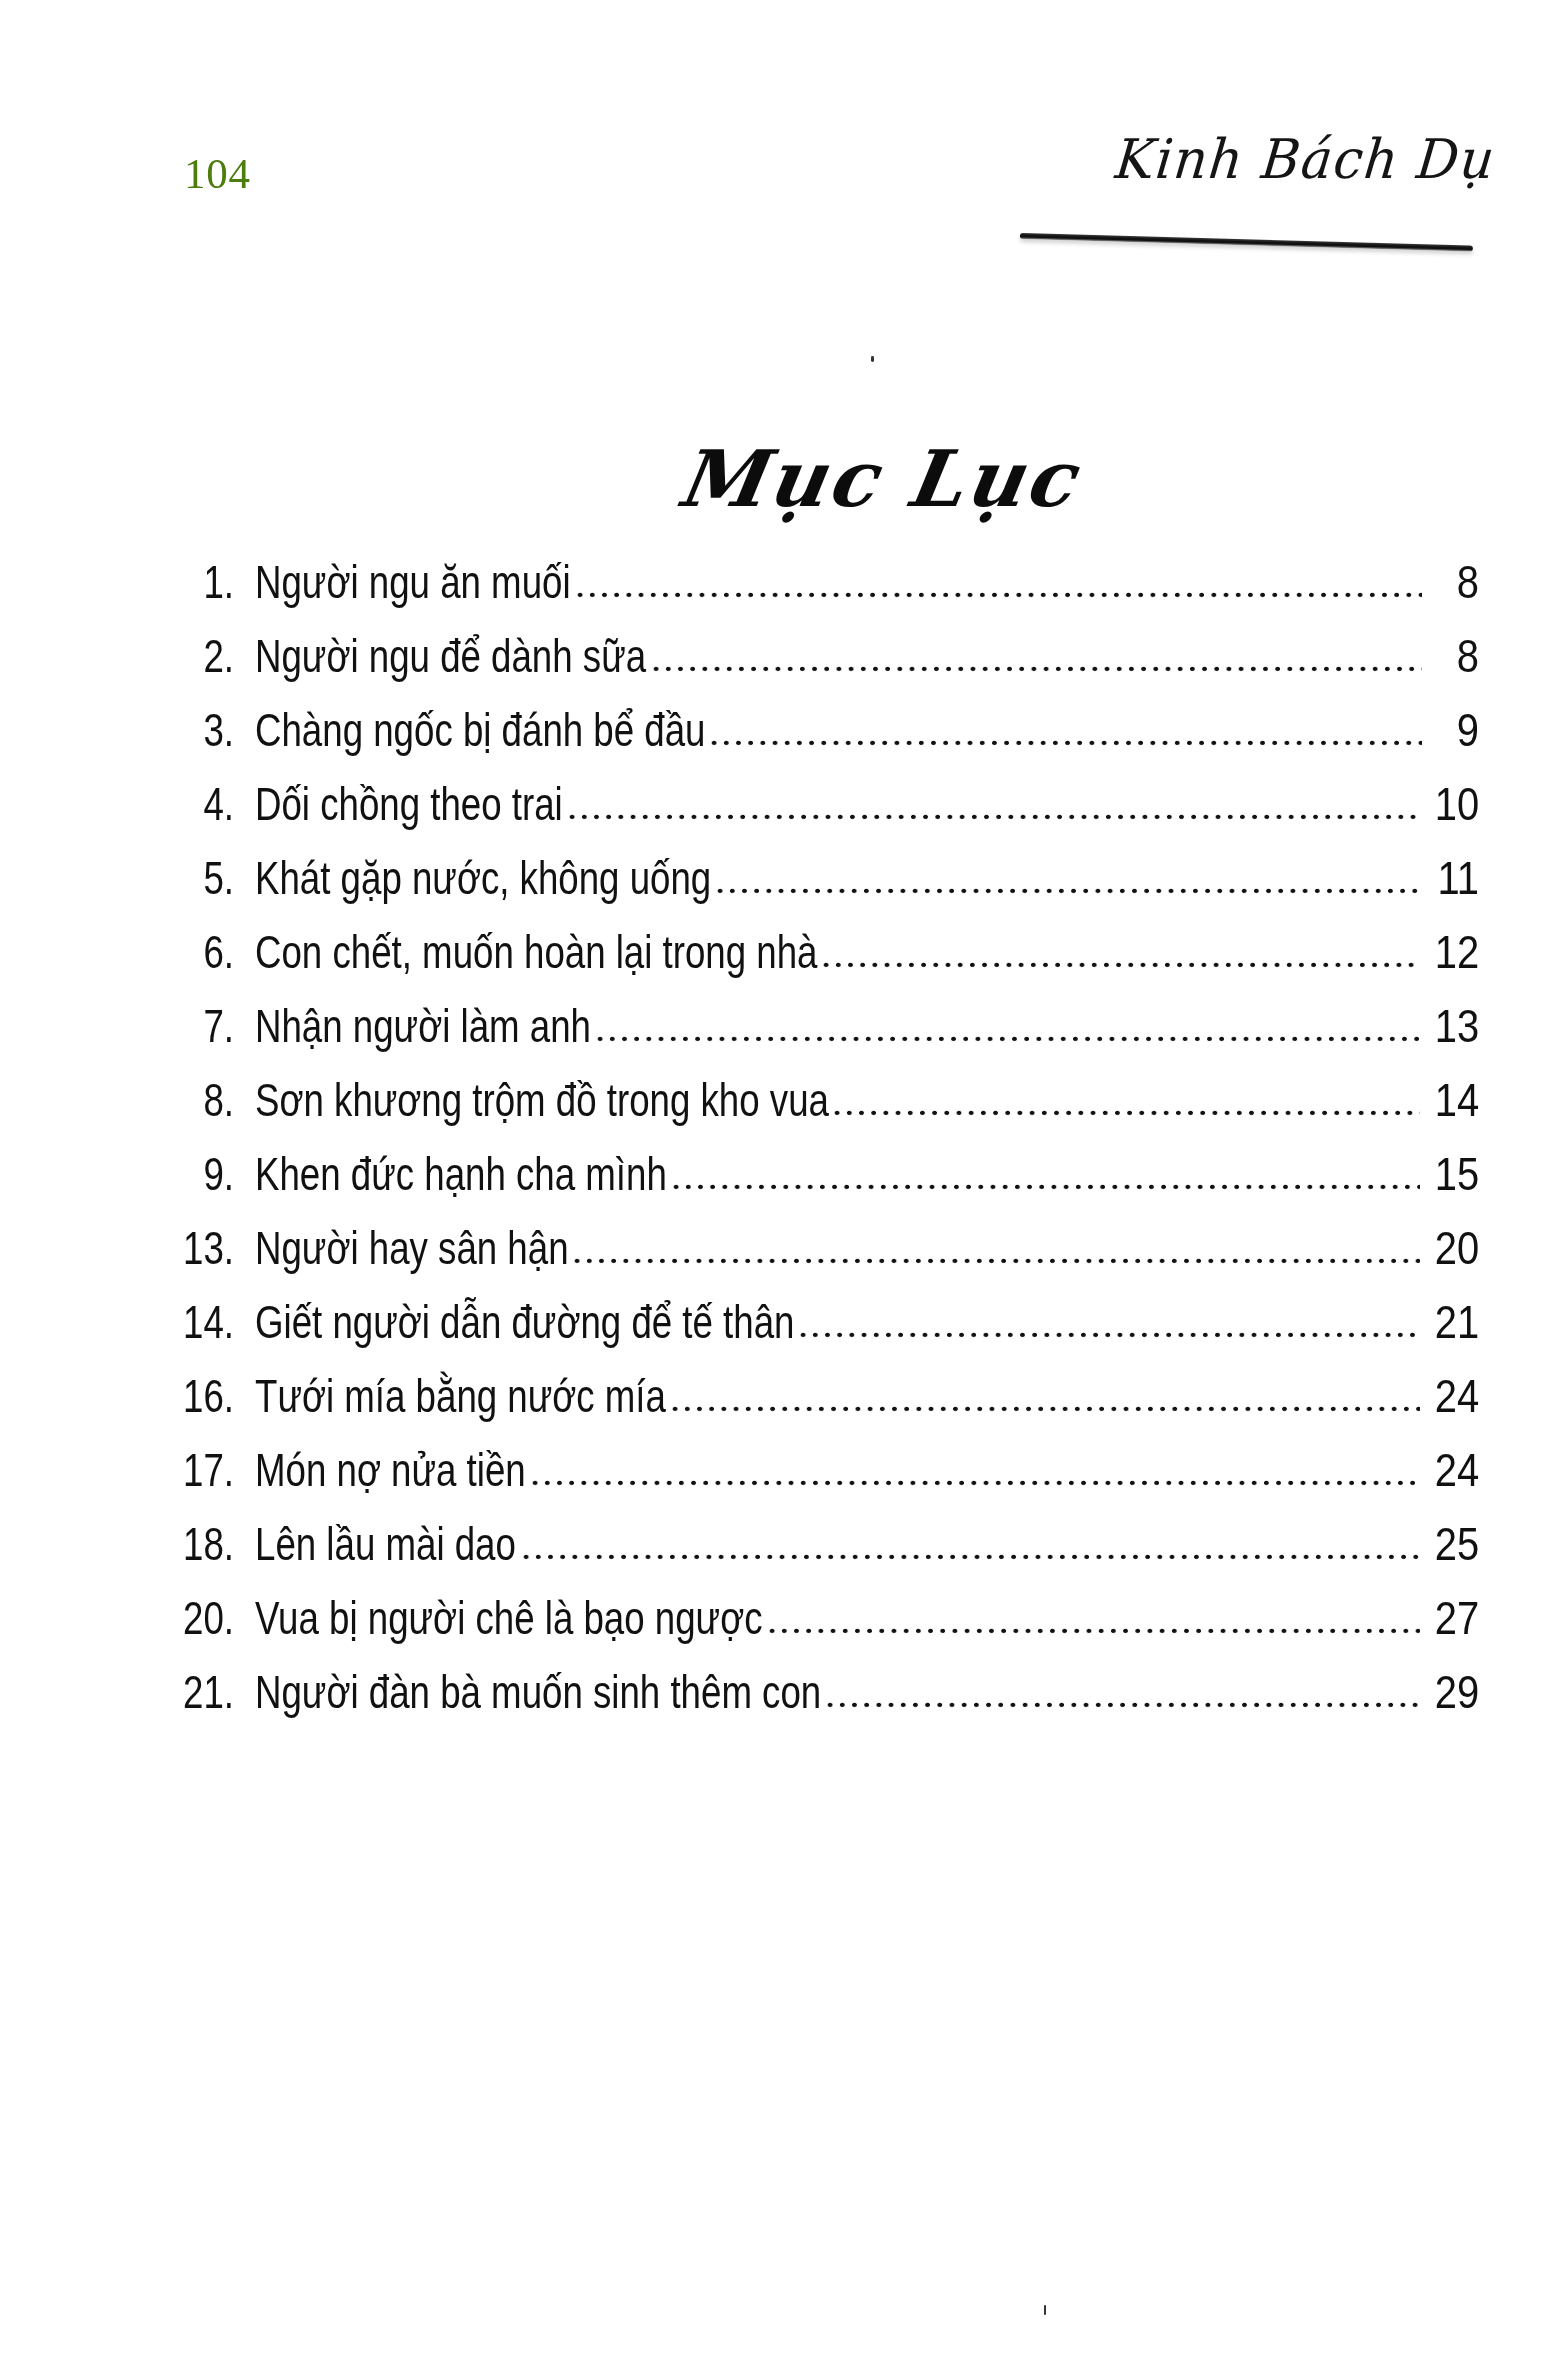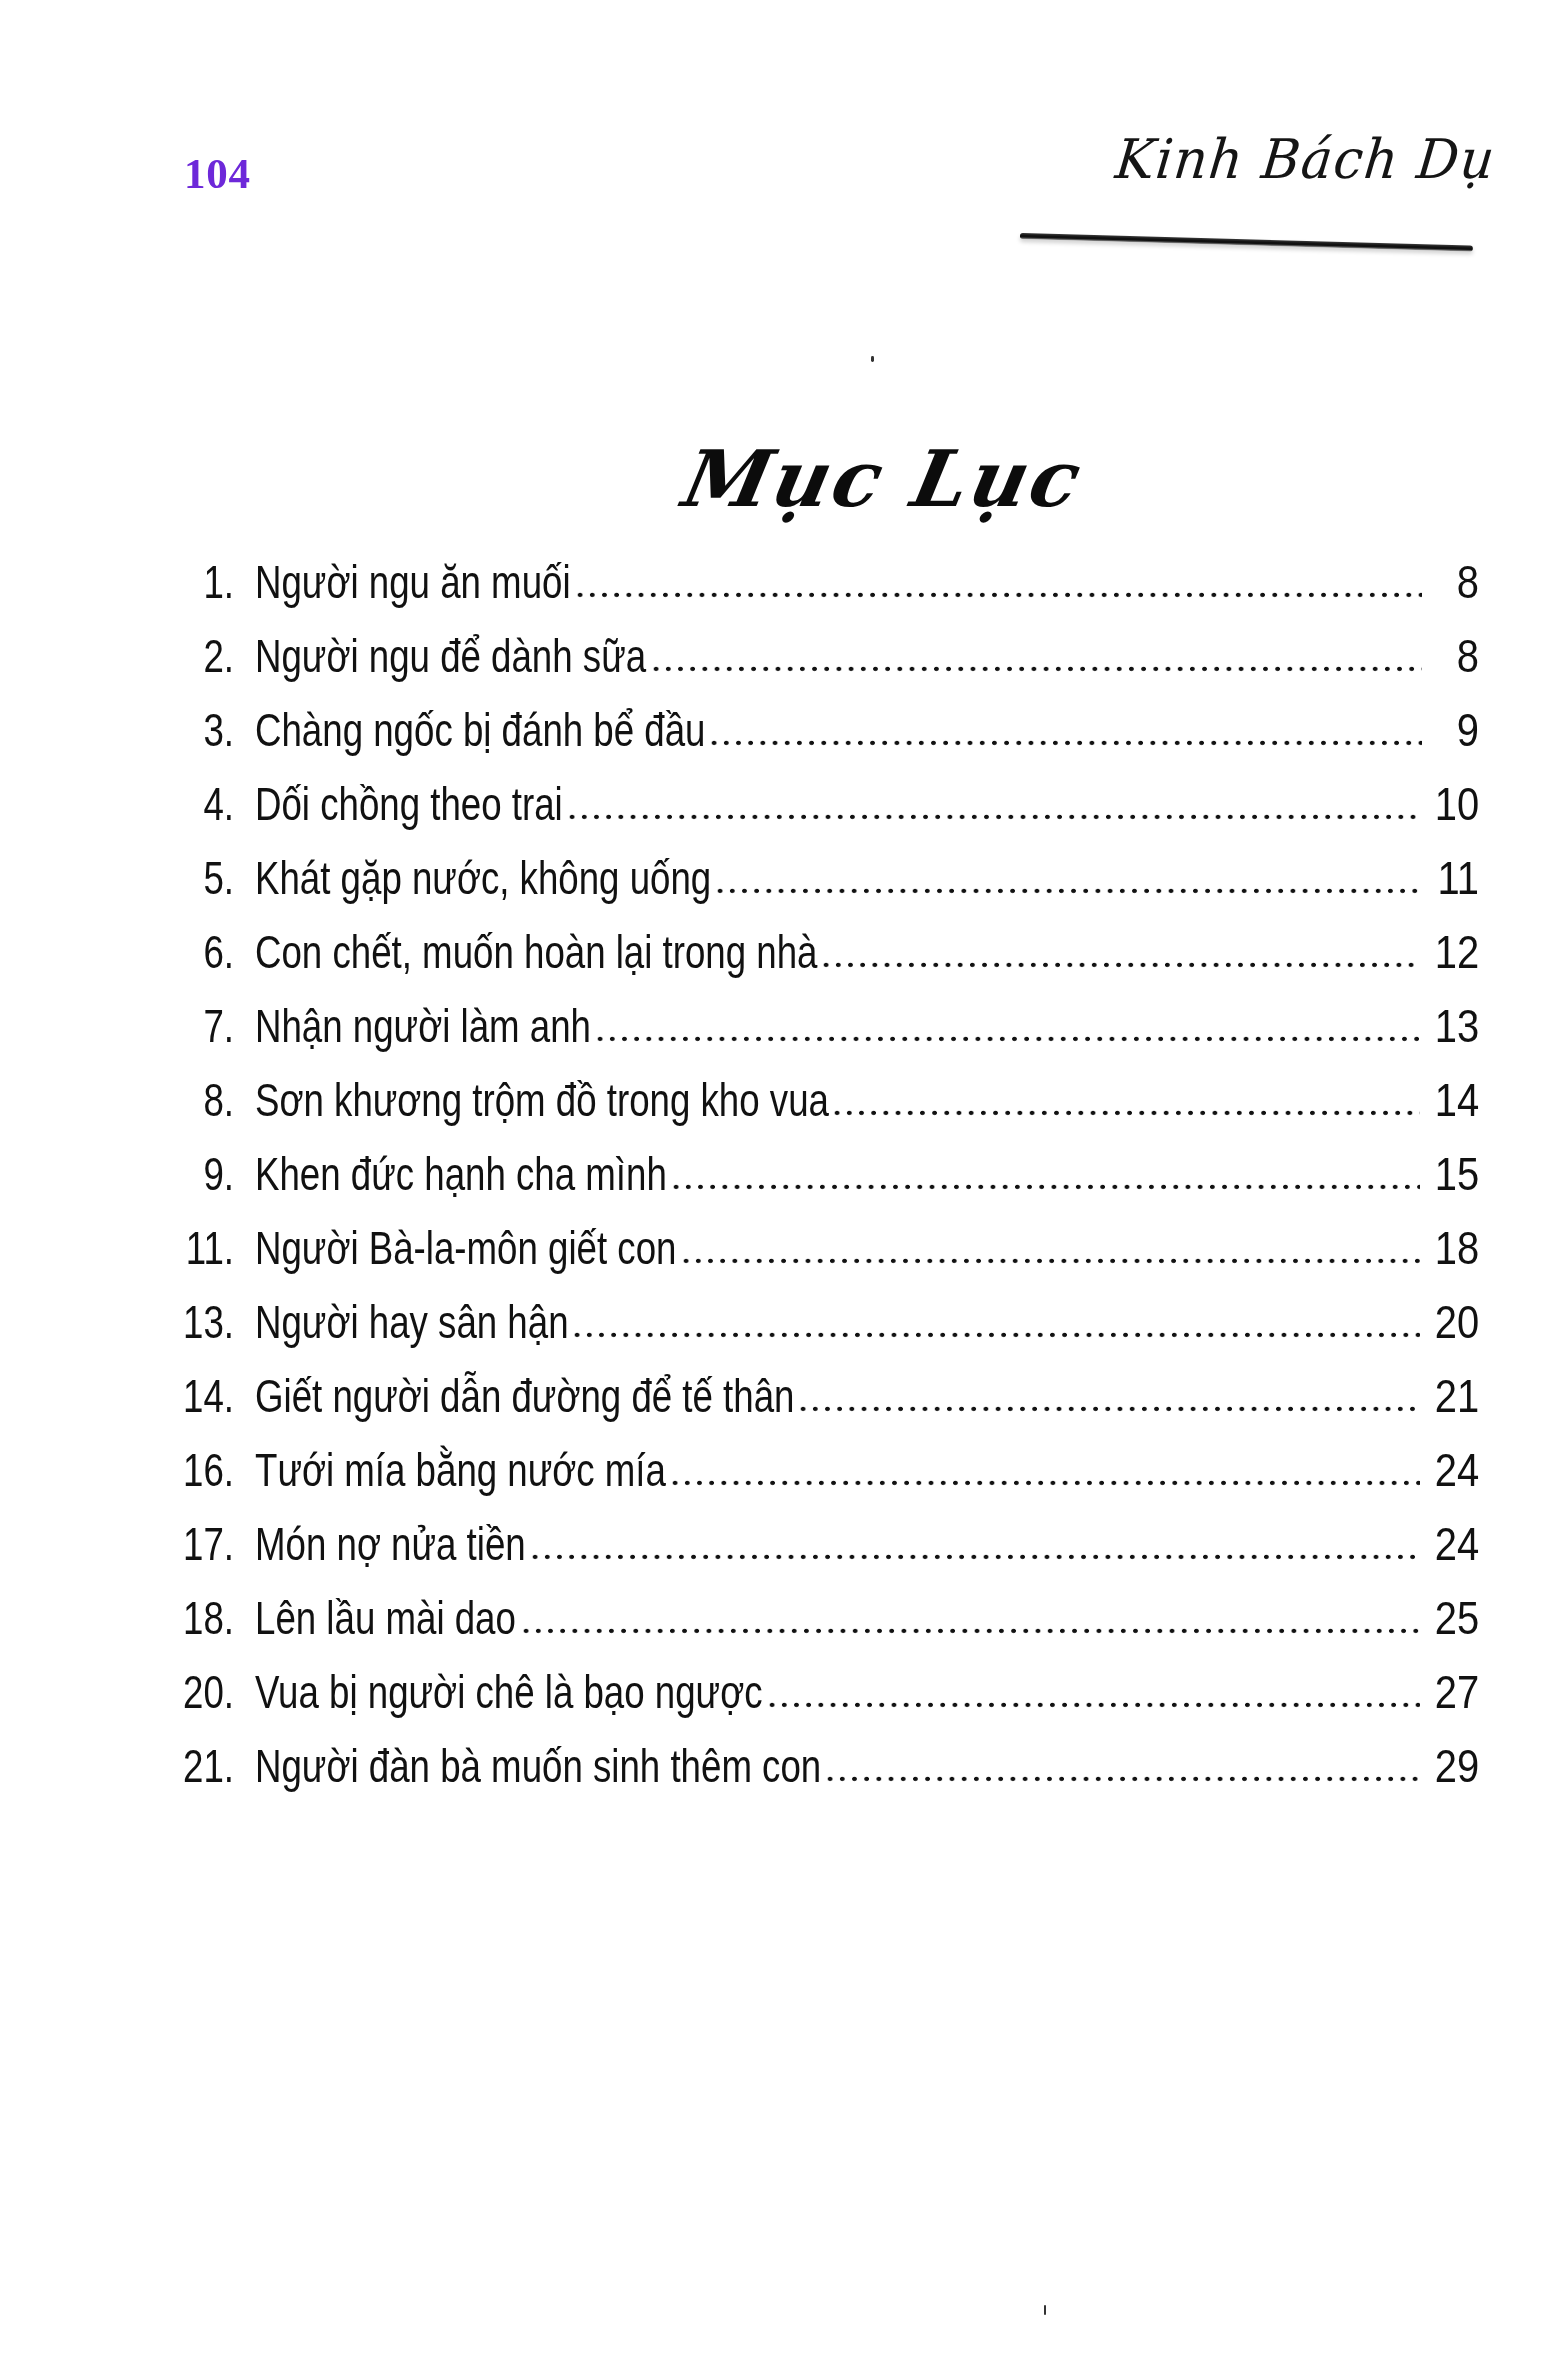--- a/index.html
+++ b/index.html
@@ -13,24 +13,24 @@
     position: relative;
     overflow: hidden;
     color: #111111;
     font-family: "Liberation Sans", sans-serif;
   }
   .page-number {
     position: absolute;
     left: 184px;
     top: 149px;
     font-family: "Liberation Serif", serif;
-    font-weight: bold;
+    font-weight: normal;
     font-size: 43px;
     line-height: 49px;
-    color: #6d28d9;
+    color: #4d7c0f;
     letter-spacing: 0.7px;
   }
   .running-title {
     position: absolute;
     left: 1116px;
     top: 124px;
     font-family: "DejaVu Serif", serif;
     font-style: italic;
     font-size: 52px;
     line-height: 70px;
@@ -180,26 +180,20 @@
     <span class="toc-leader"></span>
     <span class="toc-page">14</span>
   </li>
   <li class="toc-row">
     <span class="toc-num">9.</span>
     <span class="toc-text" style="margin-right: -117px;">Khen đức hạnh cha mình</span>
     <span class="toc-leader"></span>
     <span class="toc-page">15</span>
   </li>
   <li class="toc-row">
-    <span class="toc-num">11.</span>
-    <span class="toc-text" style="margin-right: -120px;">Người Bà-la-môn giết con</span>
-    <span class="toc-leader"></span>
-    <span class="toc-page">18</span>
-  </li>
-  <li class="toc-row">
     <span class="toc-num">13.</span>
     <span class="toc-text" style="margin-right: -90px;">Người hay sân hận</span>
     <span class="toc-leader"></span>
     <span class="toc-page">20</span>
   </li>
   <li class="toc-row">
     <span class="toc-num">14.</span>
     <span class="toc-text" style="margin-right: -154px;">Giết người dẫn đường để tế thân</span>
     <span class="toc-leader"></span>
     <span class="toc-page">21</span>

